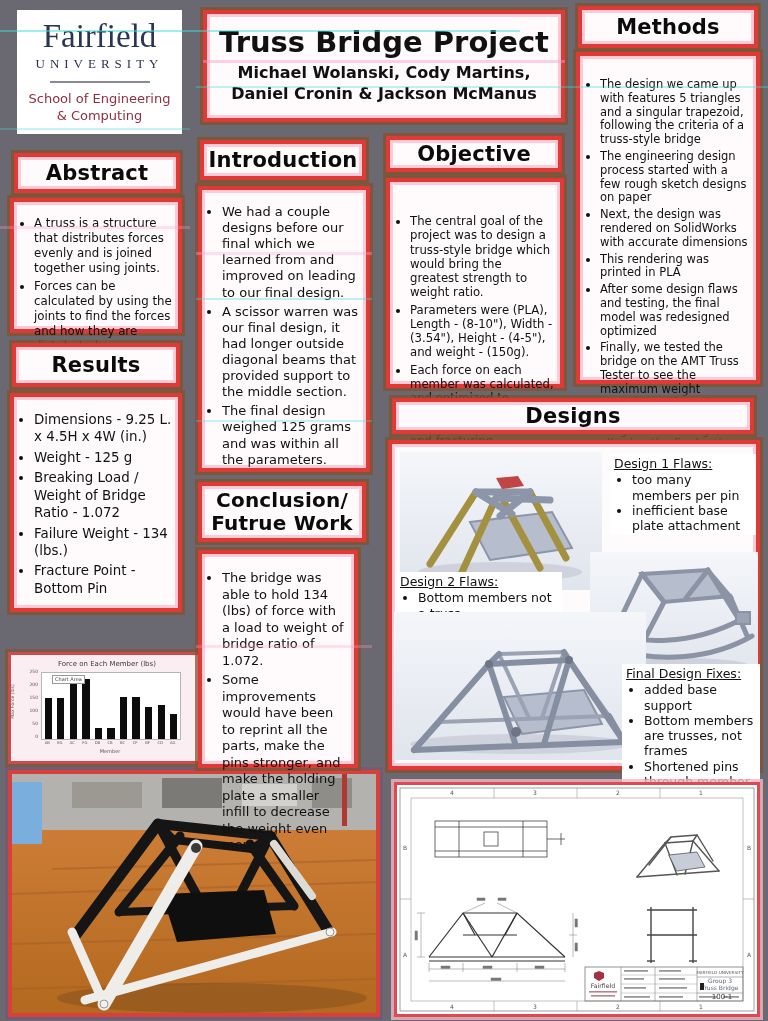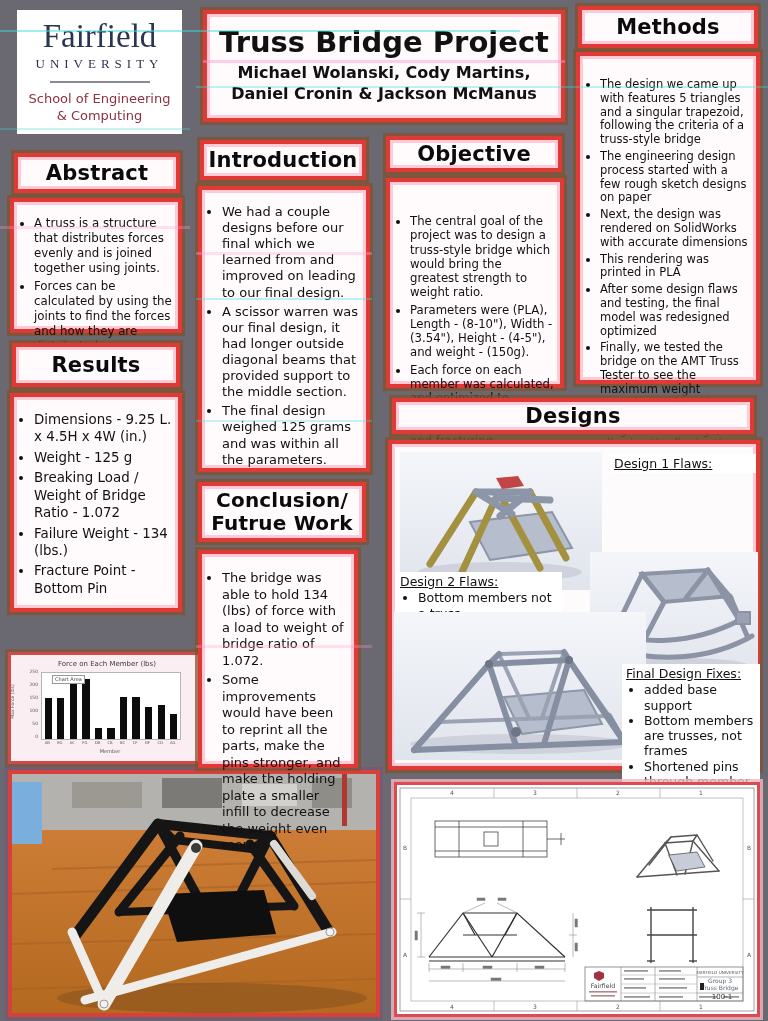--- a/index.html
+++ b/index.html
@@ -294,20 +294,24 @@
       <line x1="76" y1="40" x2="130" y2="40"></line>
         <line x1="96" y1="46" x2="150" y2="48"></line>
       <line x1="76" y1="40" x2="112" y2="62"></line>
         <line x1="130" y1="40" x2="100" y2="64"></line>
     </g>
     <polygon points="96,26 118,24 124,34 102,37" fill="#c24545"></polygon>
   </svg>
 
   <div class="abs flaw-block" style="left:218px;top:10px;width:146px;">
     <div class="flaw-label">Design 1 Flaws:</div>
+    <ul>
+      <li>too many members per pin</li>
+      <li>inefficient base plate attachment</li>
+    </ul>
   </div>
 
   <div class="abs flaw-block" style="left:4px;top:128px;width:166px;">
     <div class="flaw-label">Design 2 Flaws:</div>
     <ul>
       <li>Bottom members not a truss</li>
     </ul>
   </div>
 
   <svg class="abs" style="left:198px;top:108px;" width="168" height="130" viewBox="0 0 168 130">

